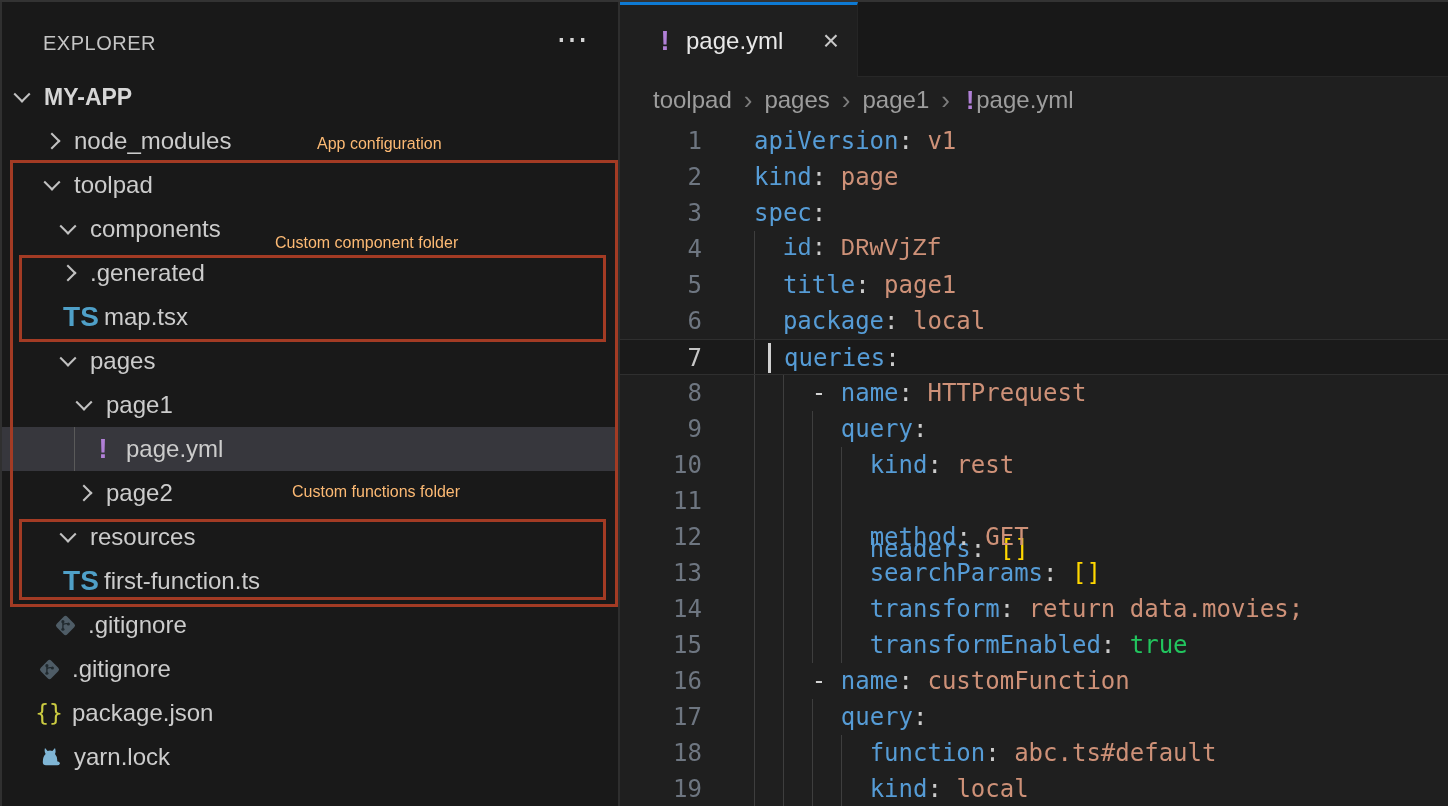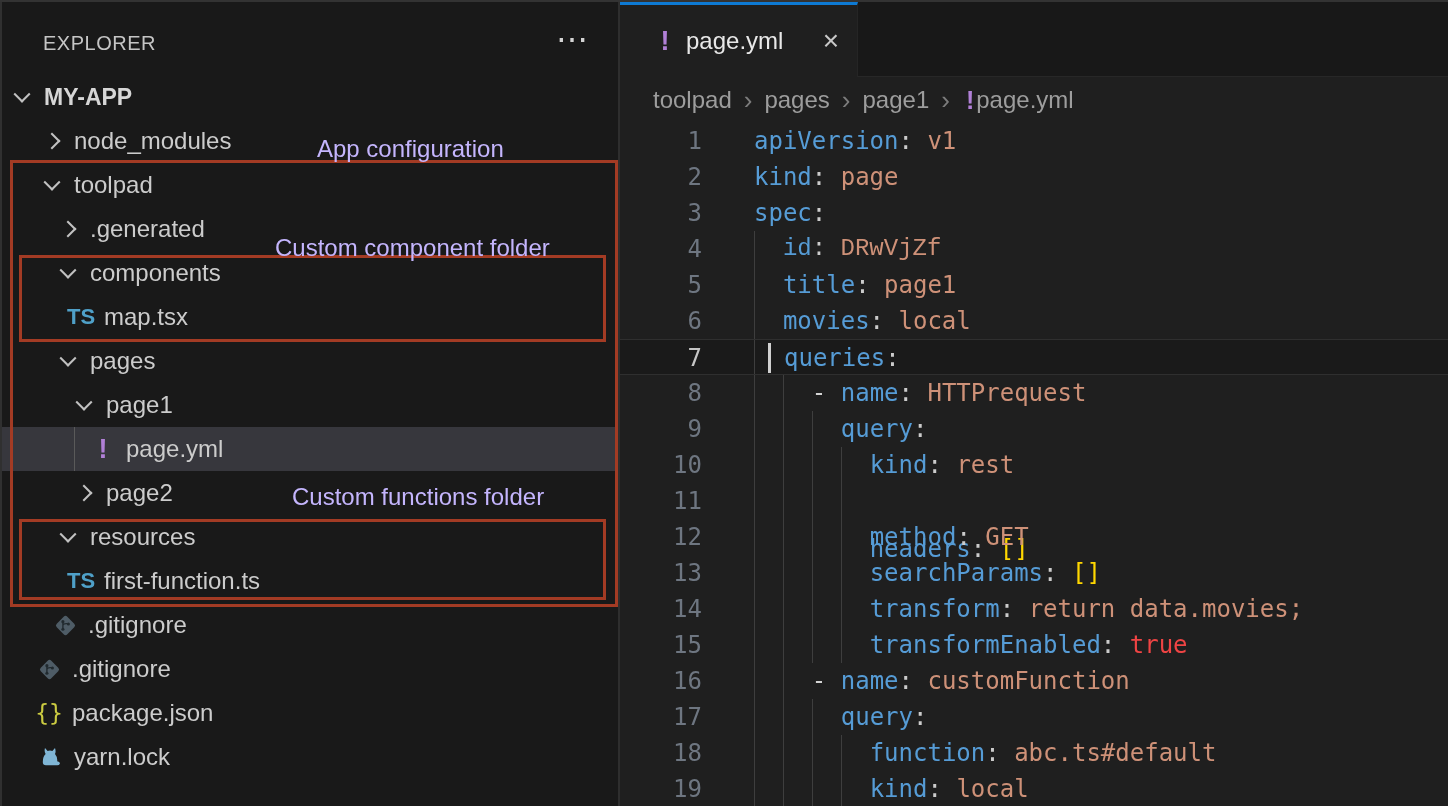--- a/index.html
+++ b/index.html
@@ -39,31 +39,31 @@
     width:12px; height:12px; display:inline-block; position:relative; top:0;
     border-right:2.5px solid #c2c2c2; border-bottom:2.5px solid #c2c2c2;
     margin-right:16px; flex:0 0 auto;
   }
   .chev.down  { transform:rotate(45deg) translate(-2px,-2px); }
   .chev.right { transform:rotate(-45deg); }
   .ficon {
     width:30px; margin-right:8px; display:inline-flex;
     align-items:center; justify-content:center; flex:0 0 auto;
   }
-  .ficon.ts   { color:#4fa0c8; font-size:22px; font-weight:600; }
+  .ficon.ts   { color:#4fa0c8; font-size:28px; font-weight:600; }
   .ficon.json { color:#cbcb41; font-family:"DejaVu Sans Mono",monospace; font-size:23px; }
   .ficon.warn { color:#b180d7; font-size:27px; font-weight:800; }
   .root-label { font-weight:700; color:#d6d6d6; font-size:23px; }
 
   
   .redbox {
     position:absolute; border:3px solid #a33b24; pointer-events:none; z-index:5;
   }
   .rednote {
-    position:absolute; color:#c4b5fd; font-size:24px; z-index:6; pointer-events:none;
+    position:absolute; color:#fdba74; font-size:16px; z-index:6; pointer-events:none;
   }
 
   
   #editor { position:relative; flex:1; height:100%; background:#1f1f1f; }
   #tabbar {
     height:75px; background:#181818; border-bottom:1px solid #272727;
     display:flex; align-items:stretch;
   }
   #tab {
     width:238px; background:#1f1f1f; border-top:3px solid #0e7ad3;
@@ -88,21 +88,21 @@
     position:absolute; left:0; top:0; width:82px; text-align:right;
     color:#6e7681;
   }
   .cl.active .num { color:#c6c6c6; }
   .cl .txt { position:absolute; top:0; white-space:pre; }
   .cl .guide { position:absolute; top:0; width:1px; height:100%; background:#3e3e3e; }
   .cl .dash { color:#d4d4d4; }
   .cl .key  { color:#569cd6; }
   .cl .pun  { color:#cccccc; }
   .v-str    { color:#ce9178; }
-  .v-kw     { color:#ef4444; }
+  .v-kw     { color:#22c55e; }
   .v-br     { color:#ffd700; }
   #cursor {
     position:absolute; width:3px; height:30px; top:3px; background:#d0d0d0; z-index:3;
   }
 </style>
 </head>
 <body>
 
 <div id="sidebar">
   <div id="sb-header">
@@ -116,26 +116,26 @@
       </div>
       <div class="row" style="padding-left: 44px;">
         <span class="chev right"></span>
         <span>node_modules</span>
       </div>
       <div class="row" style="padding-left: 44px;">
         <span class="chev down"></span>
         <span>toolpad</span>
       </div>
       <div class="row" style="padding-left: 60px;">
+        <span class="chev down"></span>
+        <span>components</span>
+      </div>
+      <div class="row" style="padding-left: 60px;">
         <span class="chev right"></span>
         <span>.generated</span>
-      </div>
-      <div class="row" style="padding-left: 60px;">
-        <span class="chev down"></span>
-        <span>components</span>
       </div>
       <div class="row" style="padding-left: 64px;">
         <span class="ficon ts">TS</span>
         <span>map.tsx</span>
       </div>
       <div class="row" style="padding-left: 60px;">
         <span class="chev down"></span>
         <span>pages</span>
       </div>
       <div class="row" style="padding-left: 76px;">
@@ -243,21 +243,21 @@
         <span class="txt" style="left: 162.92px; font-family: Liberation Mono, monospace;"><span class="key">id</span><span class="pun">: </span><span class="v-str">DRwVjZf</span></span>
       </div>
       <div class="cl">
         <span class="guide" style="left: 134px;"></span>
         <span class="num">5</span>
         <span class="txt" style="left: 162.92px;"><span class="key">title</span><span class="pun">: </span><span class="v-str">page1</span></span>
       </div>
       <div class="cl">
         <span class="guide" style="left: 134px;"></span>
         <span class="num">6</span>
-        <span class="txt" style="left: 162.92px;"><span class="key">movies</span><span class="pun">: </span><span class="v-str">local</span></span>
+        <span class="txt" style="left: 162.92px;"><span class="key">package</span><span class="pun">: </span><span class="v-str">local</span></span>
       </div>
       <div class="cl active">
         <span class="guide" style="left: 134px;"></span>
         <span class="num">7</span>
         <span class="txt" style="left: 164px;"><span class="key">queries</span><span class="pun">:</span></span>
         <span id="cursor" style="left: 148.46px;"></span>
       </div>
       <div class="cl">
         <span class="guide" style="left: 134px;"></span>
         <span class="guide" style="left: 162.92px;"></span>

